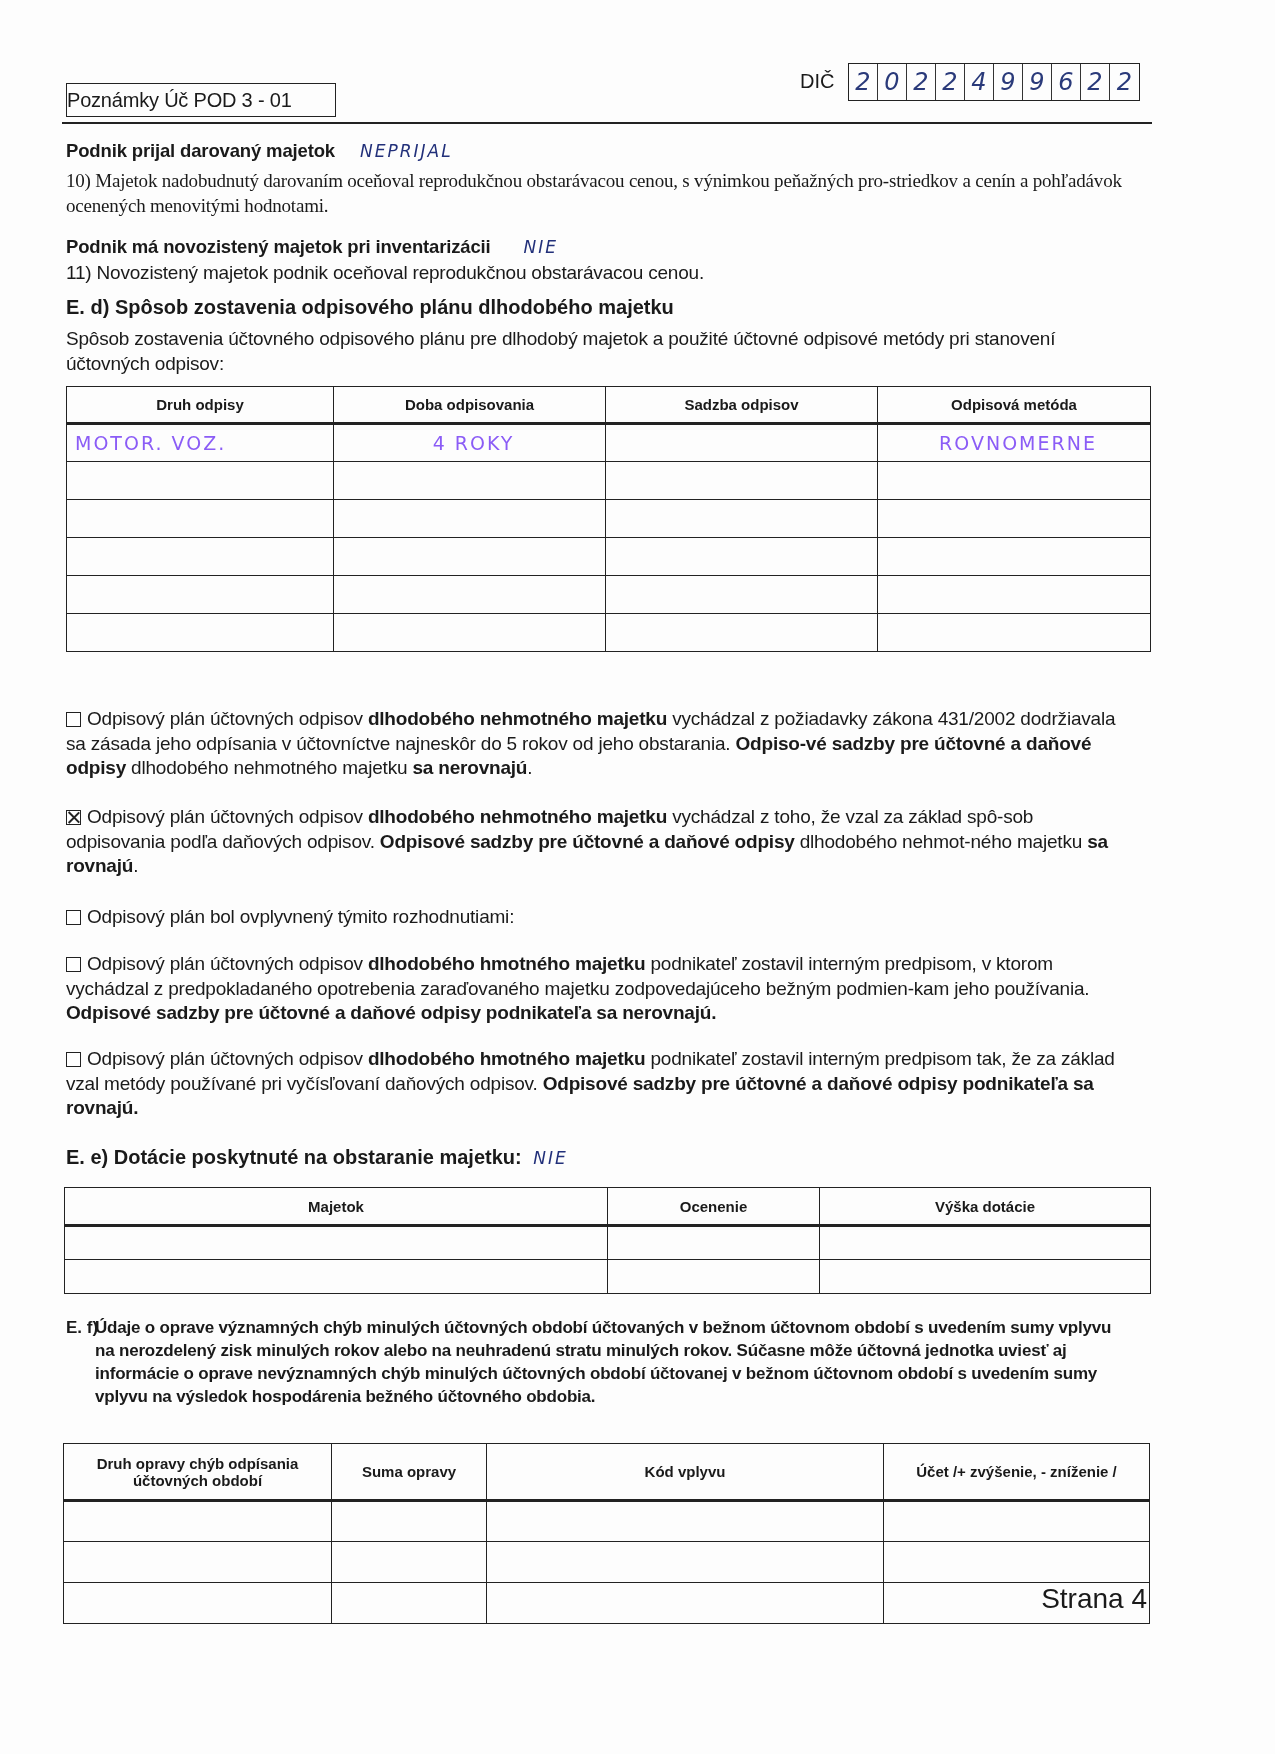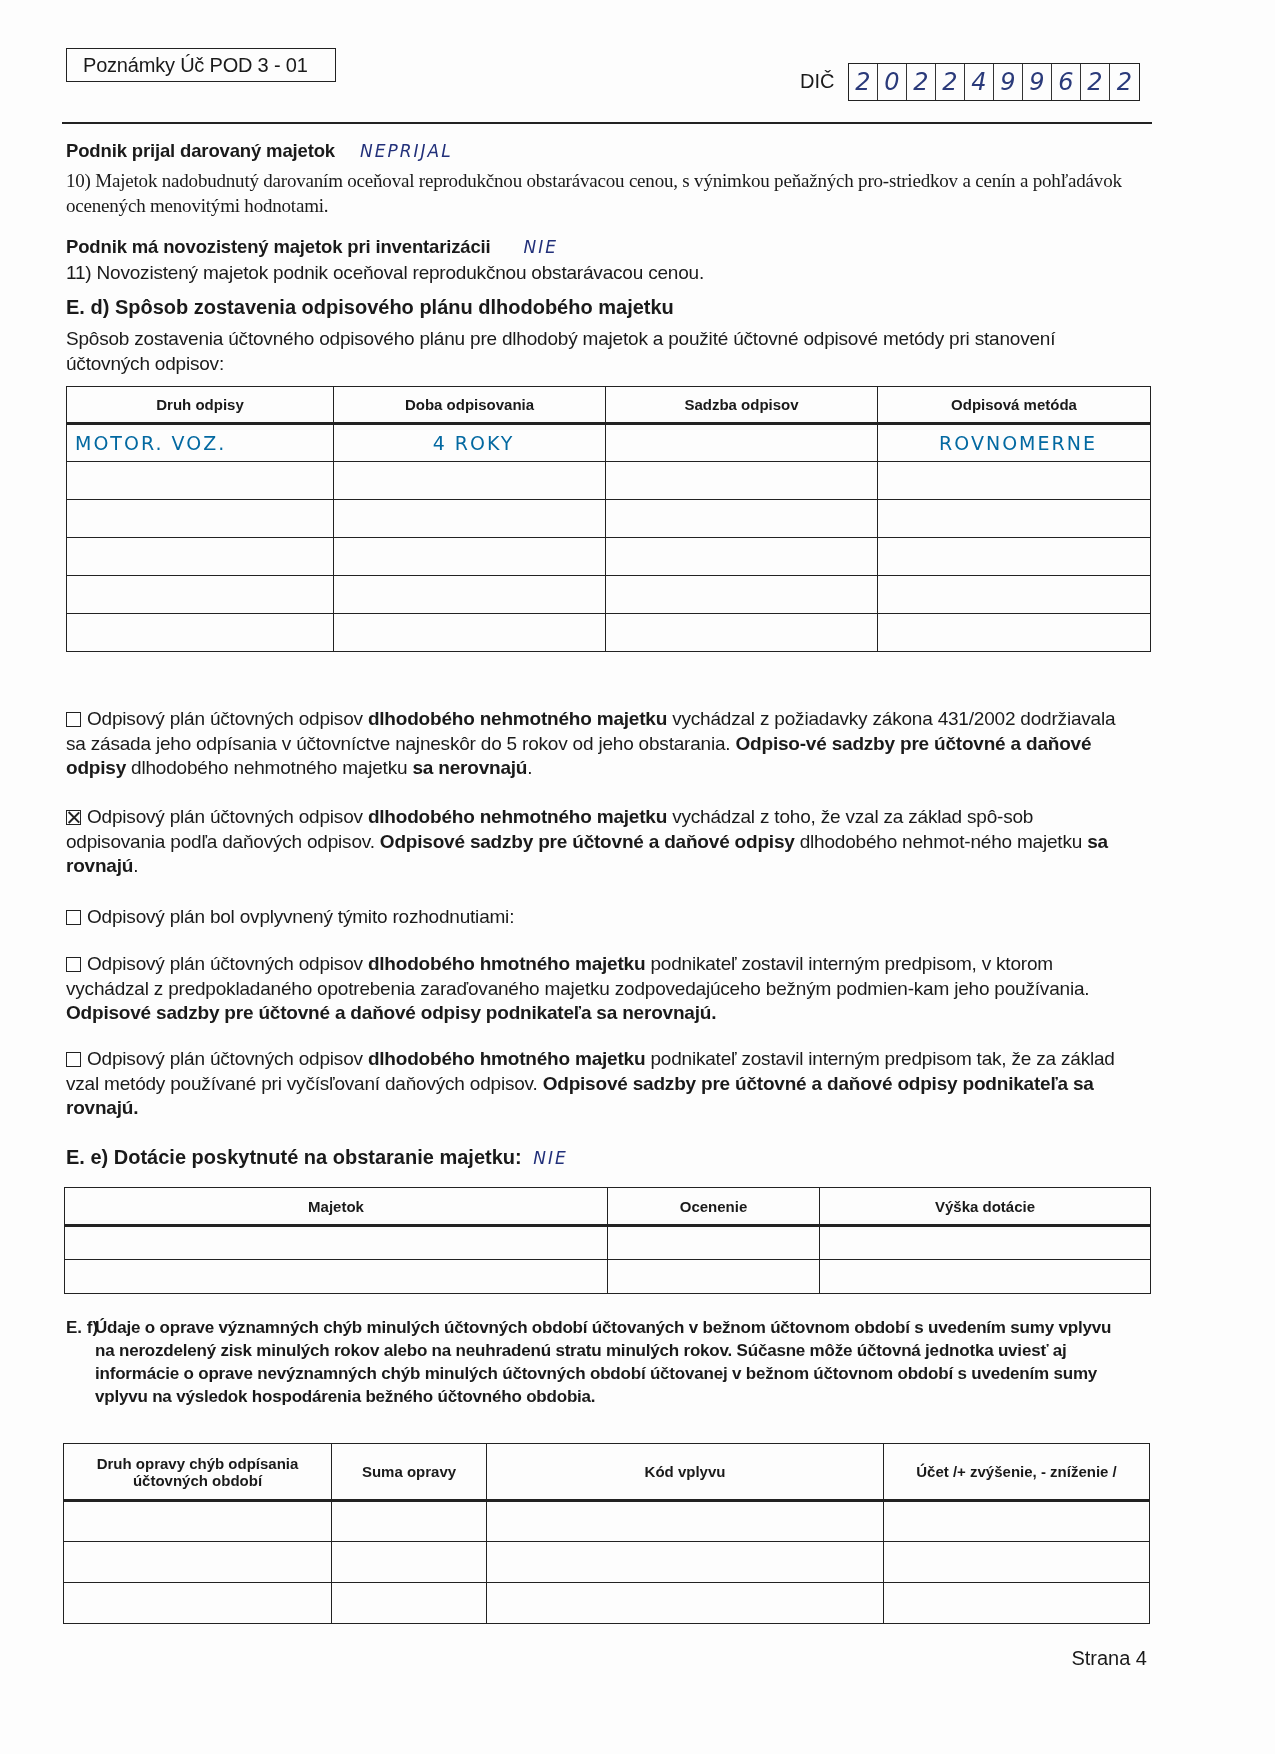--- a/index.html
+++ b/index.html
@@ -2,23 +2,23 @@
 <html><head>
 <meta charset="utf-8">
 <style>
   html, body { margin: 0; padding: 0; background: #fdfdfd; }
   body {
     width: 1275px; height: 1754px; position: relative; overflow: hidden;
     font-family: "Liberation Sans", sans-serif; color: #1a1a1a;
   }
   .abs { position: absolute; }
   .formbox {
-    left: 66px; top: 48px; width: 270px; height: 34px;
+    left: 66px; top: 83px; width: 270px; height: 34px;
     border: 1.5px solid #222; box-sizing: border-box;
-    font-size: 20px; line-height: 32px; padding-left: 16px;
+    font-size: 20px; line-height: 32px; padding-left: 0;
     font-family: "Liberation Sans Narrow", "Liberation Sans", sans-serif;
     letter-spacing: -0.2px;
   }
   .dic-label { left: 800px; top: 70px; font-size: 20px; text-align: right; }
   .dic-cells { left: 848px; top: 63px; display: flex; border: 1.5px solid #222; }
   .dic-cell {
     width: 29px; height: 36px; border-right: 1px solid #333; box-sizing: border-box;
     text-align: center; font-family: "DejaVu Sans", sans-serif; font-size: 24px; line-height: 36px;
     color: #2a3a7a; font-style: italic;
   }
@@ -33,22 +33,22 @@
     vertical-align: -2px; margin-right: 6px; position: relative; box-sizing: border-box; background:#fff;
   }
   .cb.checked::before, .cb.checked::after {
     content: ""; position: absolute; left: 6px; top: -1px; width: 1.6px; height: 15px; background: #222;
   }
   .cb.checked::before { transform: rotate(45deg); }
   .cb.checked::after { transform: rotate(-45deg); }
   table.grid { position: absolute; border-collapse: collapse; table-layout: fixed; }
   table.grid th, table.grid td { border: 1.2px solid #222; padding: 0; }
   table.grid th { font-size: 15px; font-weight: bold; text-align: center; border-bottom: 3px solid #222; }
-  table.grid td { font-family: "DejaVu Sans", sans-serif; color: #0369a1; font-size: 19px; letter-spacing: 2px; }
-  .page-num { right: 128px; top: 1647px; font-size: 20px; }
+  table.grid td { font-family: "DejaVu Sans", sans-serif; color: #8b5cf6; font-size: 19px; letter-spacing: 2px; }
+  .page-num { right: 128px; top: 1583px; font-size: 28px; }
 </style>
 </head>
 <body>
 
 <div class="abs formbox">Poznámky Úč POD 3 - 01</div>
 <div class="abs dic-label">DIČ</div>
 <div class="abs dic-cells" id="dic">
     <div class="dic-cell">2</div>
     <div class="dic-cell">0</div>
     <div class="dic-cell">2</div>

